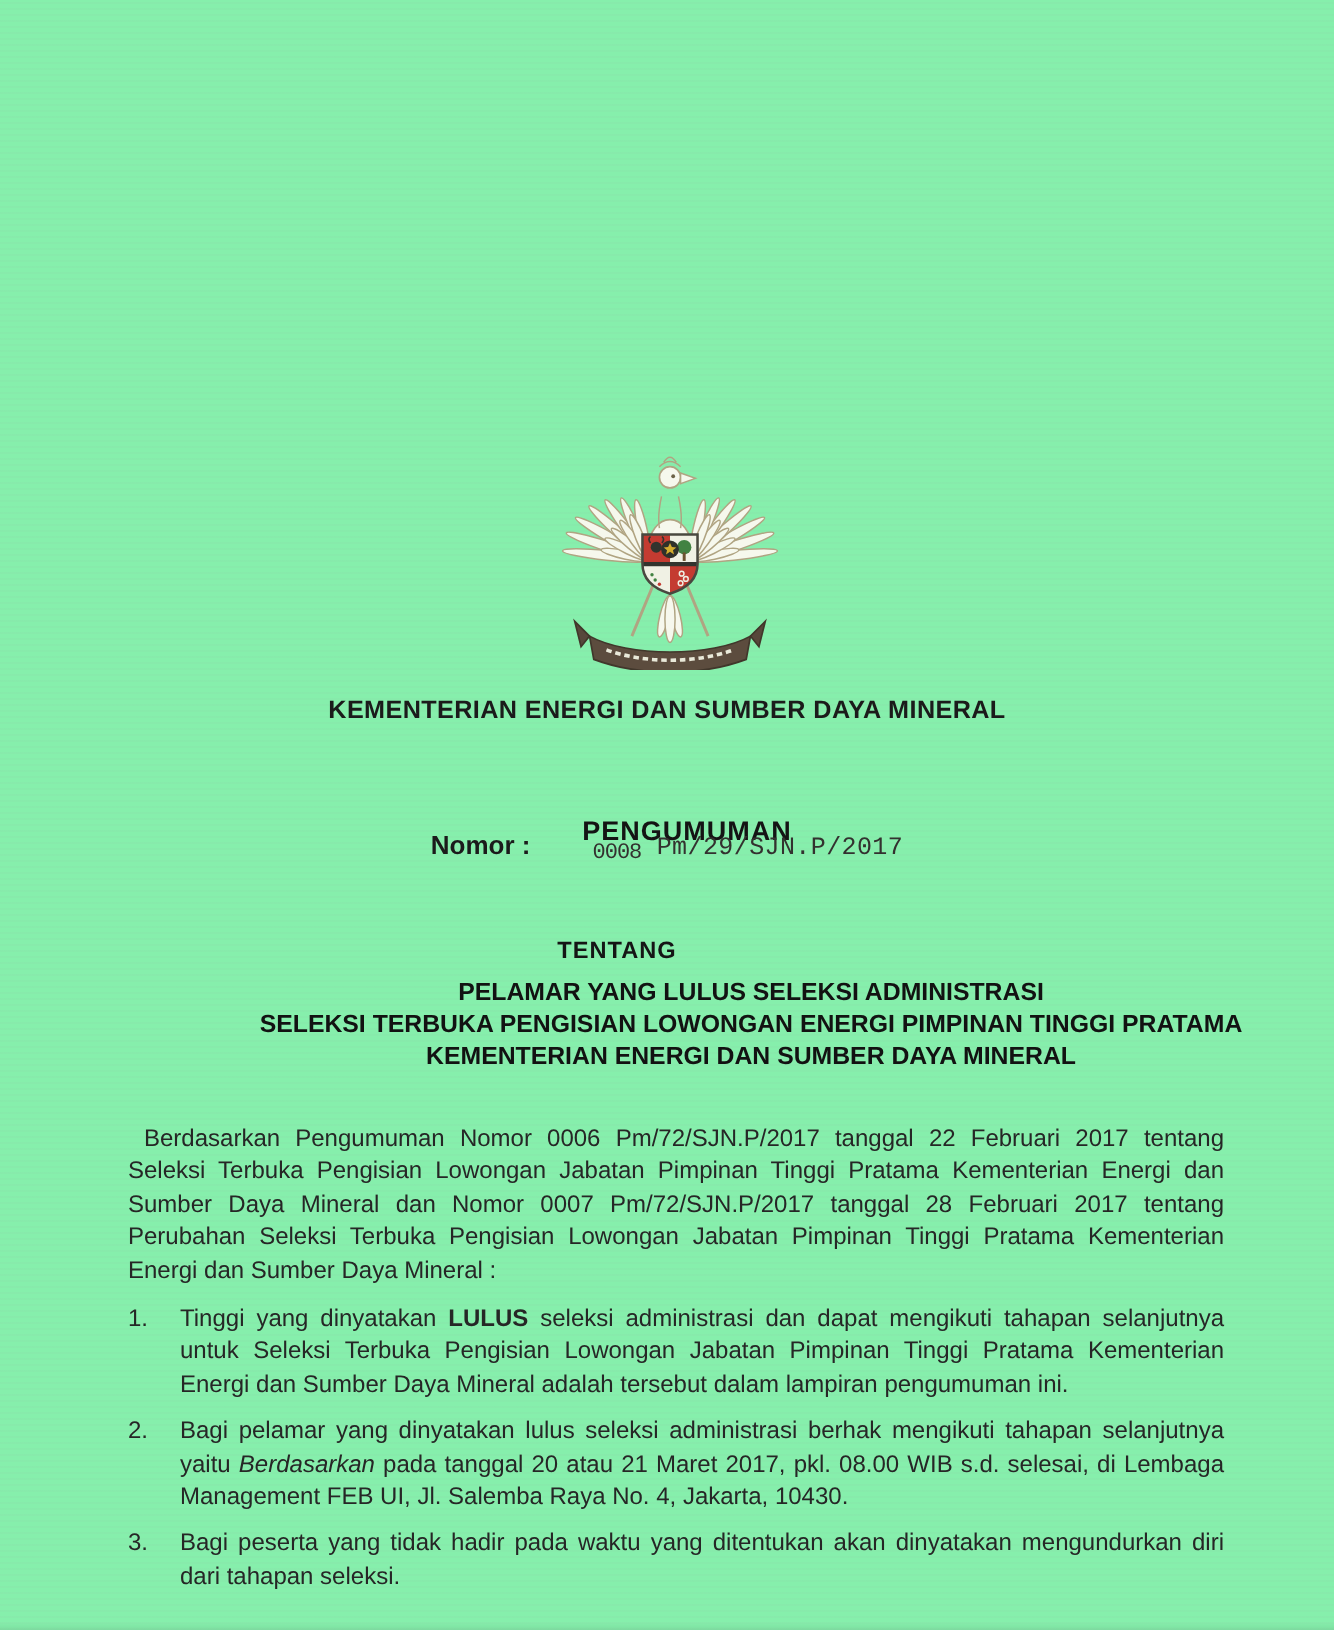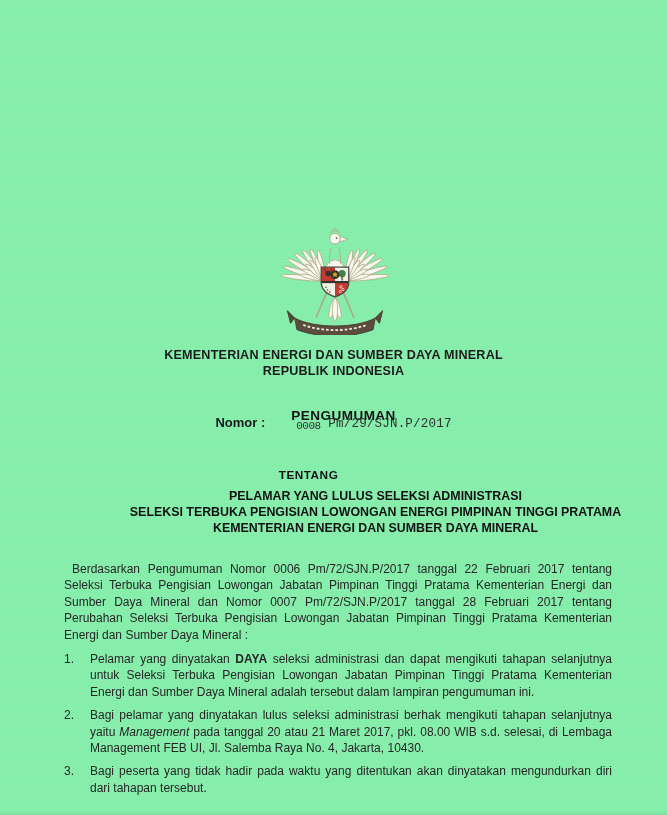--- a/index.html
+++ b/index.html
@@ -146,21 +146,20 @@
         <rect x="37" y="51" width="26" height="2" fill="#2e2a28"></rect>
         <circle cx="50" cy="45" r="4.2" fill="#2b2724"></circle>
         <polygon points="50,42 50.9,43.95 53,44.1 51.4,45.4 51.9,47.4 50,46.2 48.1,47.4 48.6,45.4 47,44.1 49.1,43.95" fill="#d8a928"></polygon>
         <path d="M37,38 h26 v14 q0,10 -13,14 q-13,-4 -13,-14 z" fill="none" stroke="#46403a" stroke-width="1.2"></path>
       </g>
     </svg>
   </div>
 
   <div class="ministry">
     <div>KEMENTERIAN ENERGI DAN SUMBER DAYA MINERAL</div>
-    <div>REPUBLIK INDONESIA</div>
   </div>
 
   <div class="doc-heading">PENGUMUMAN</div>
 
   <div class="nomor-row">
     <span class="nomor-label">Nomor :</span>
     <span class="nomor-value"><span class="nomor-stamp">0008</span> <span>Pm/29/SJN.P/2017</span></span>
   </div>
 
   <div class="tentang">TENTANG</div>
@@ -169,28 +168,28 @@
     <div>PELAMAR YANG LULUS SELEKSI ADMINISTRASI</div>
     <div>SELEKSI TERBUKA PENGISIAN LOWONGAN ENERGI PIMPINAN TINGGI PRATAMA</div>
     <div>KEMENTERIAN ENERGI DAN SUMBER DAYA MINERAL</div>
   </div>
 
   <div class="content">
     <p class="intro">Berdasarkan Pengumuman Nomor 0006 Pm/72/SJN.P/2017 tanggal 22 Februari 2017 tentang Seleksi Terbuka Pengisian Lowongan Jabatan Pimpinan Tinggi Pratama Kementerian Energi dan Sumber Daya Mineral dan Nomor 0007 Pm/72/SJN.P/2017 tanggal 28 Februari 2017 tentang Perubahan Seleksi Terbuka Pengisian Lowongan Jabatan Pimpinan Tinggi Pratama Kementerian Energi dan Sumber Daya Mineral :</p>
 
     <div class="item">
       <span class="item-num">1.</span>
-      <span class="item-text"><span>Pelamar yang dinyatakan </span><span class="seg-bold">DAYA</span><span> seleksi administrasi dan dapat mengikuti tahapan selanjutnya untuk Seleksi Terbuka Pengisian Lowongan Jabatan Pimpinan Tinggi Pratama Kementerian Energi dan Sumber Daya Mineral adalah tersebut dalam lampiran pengumuman ini.</span></span>
+      <span class="item-text"><span>Tinggi yang dinyatakan </span><span class="seg-bold">LULUS</span><span> seleksi administrasi dan dapat mengikuti tahapan selanjutnya untuk Seleksi Terbuka Pengisian Lowongan Jabatan Pimpinan Tinggi Pratama Kementerian Energi dan Sumber Daya Mineral adalah tersebut dalam lampiran pengumuman ini.</span></span>
     </div>
 
     <div class="item">
       <span class="item-num">2.</span>
-      <span class="item-text"><span>Bagi pelamar yang dinyatakan lulus seleksi administrasi berhak mengikuti tahapan selanjutnya yaitu </span><span class="seg-italic">Management</span><span> pada tanggal 20 atau 21 Maret 2017, pkl. 08.00 WIB s.d. selesai, di Lembaga Management FEB UI, Jl. Salemba Raya No. 4, Jakarta, 10430.</span></span>
+      <span class="item-text"><span>Bagi pelamar yang dinyatakan lulus seleksi administrasi berhak mengikuti tahapan selanjutnya yaitu </span><span class="seg-italic">Berdasarkan</span><span> pada tanggal 20 atau 21 Maret 2017, pkl. 08.00 WIB s.d. selesai, di Lembaga Management FEB UI, Jl. Salemba Raya No. 4, Jakarta, 10430.</span></span>
     </div>
 
     <div class="item">
       <span class="item-num">3.</span>
-      <span class="item-text"><span>Bagi peserta yang tidak hadir pada waktu yang ditentukan akan dinyatakan mengundurkan diri dari tahapan tersebut.</span></span>
+      <span class="item-text"><span>Bagi peserta yang tidak hadir pada waktu yang ditentukan akan dinyatakan mengundurkan diri dari tahapan seleksi.</span></span>
     </div>
   </div>
 
   <div class="scan-edge"></div>
 </div>
 
 </body></html>

